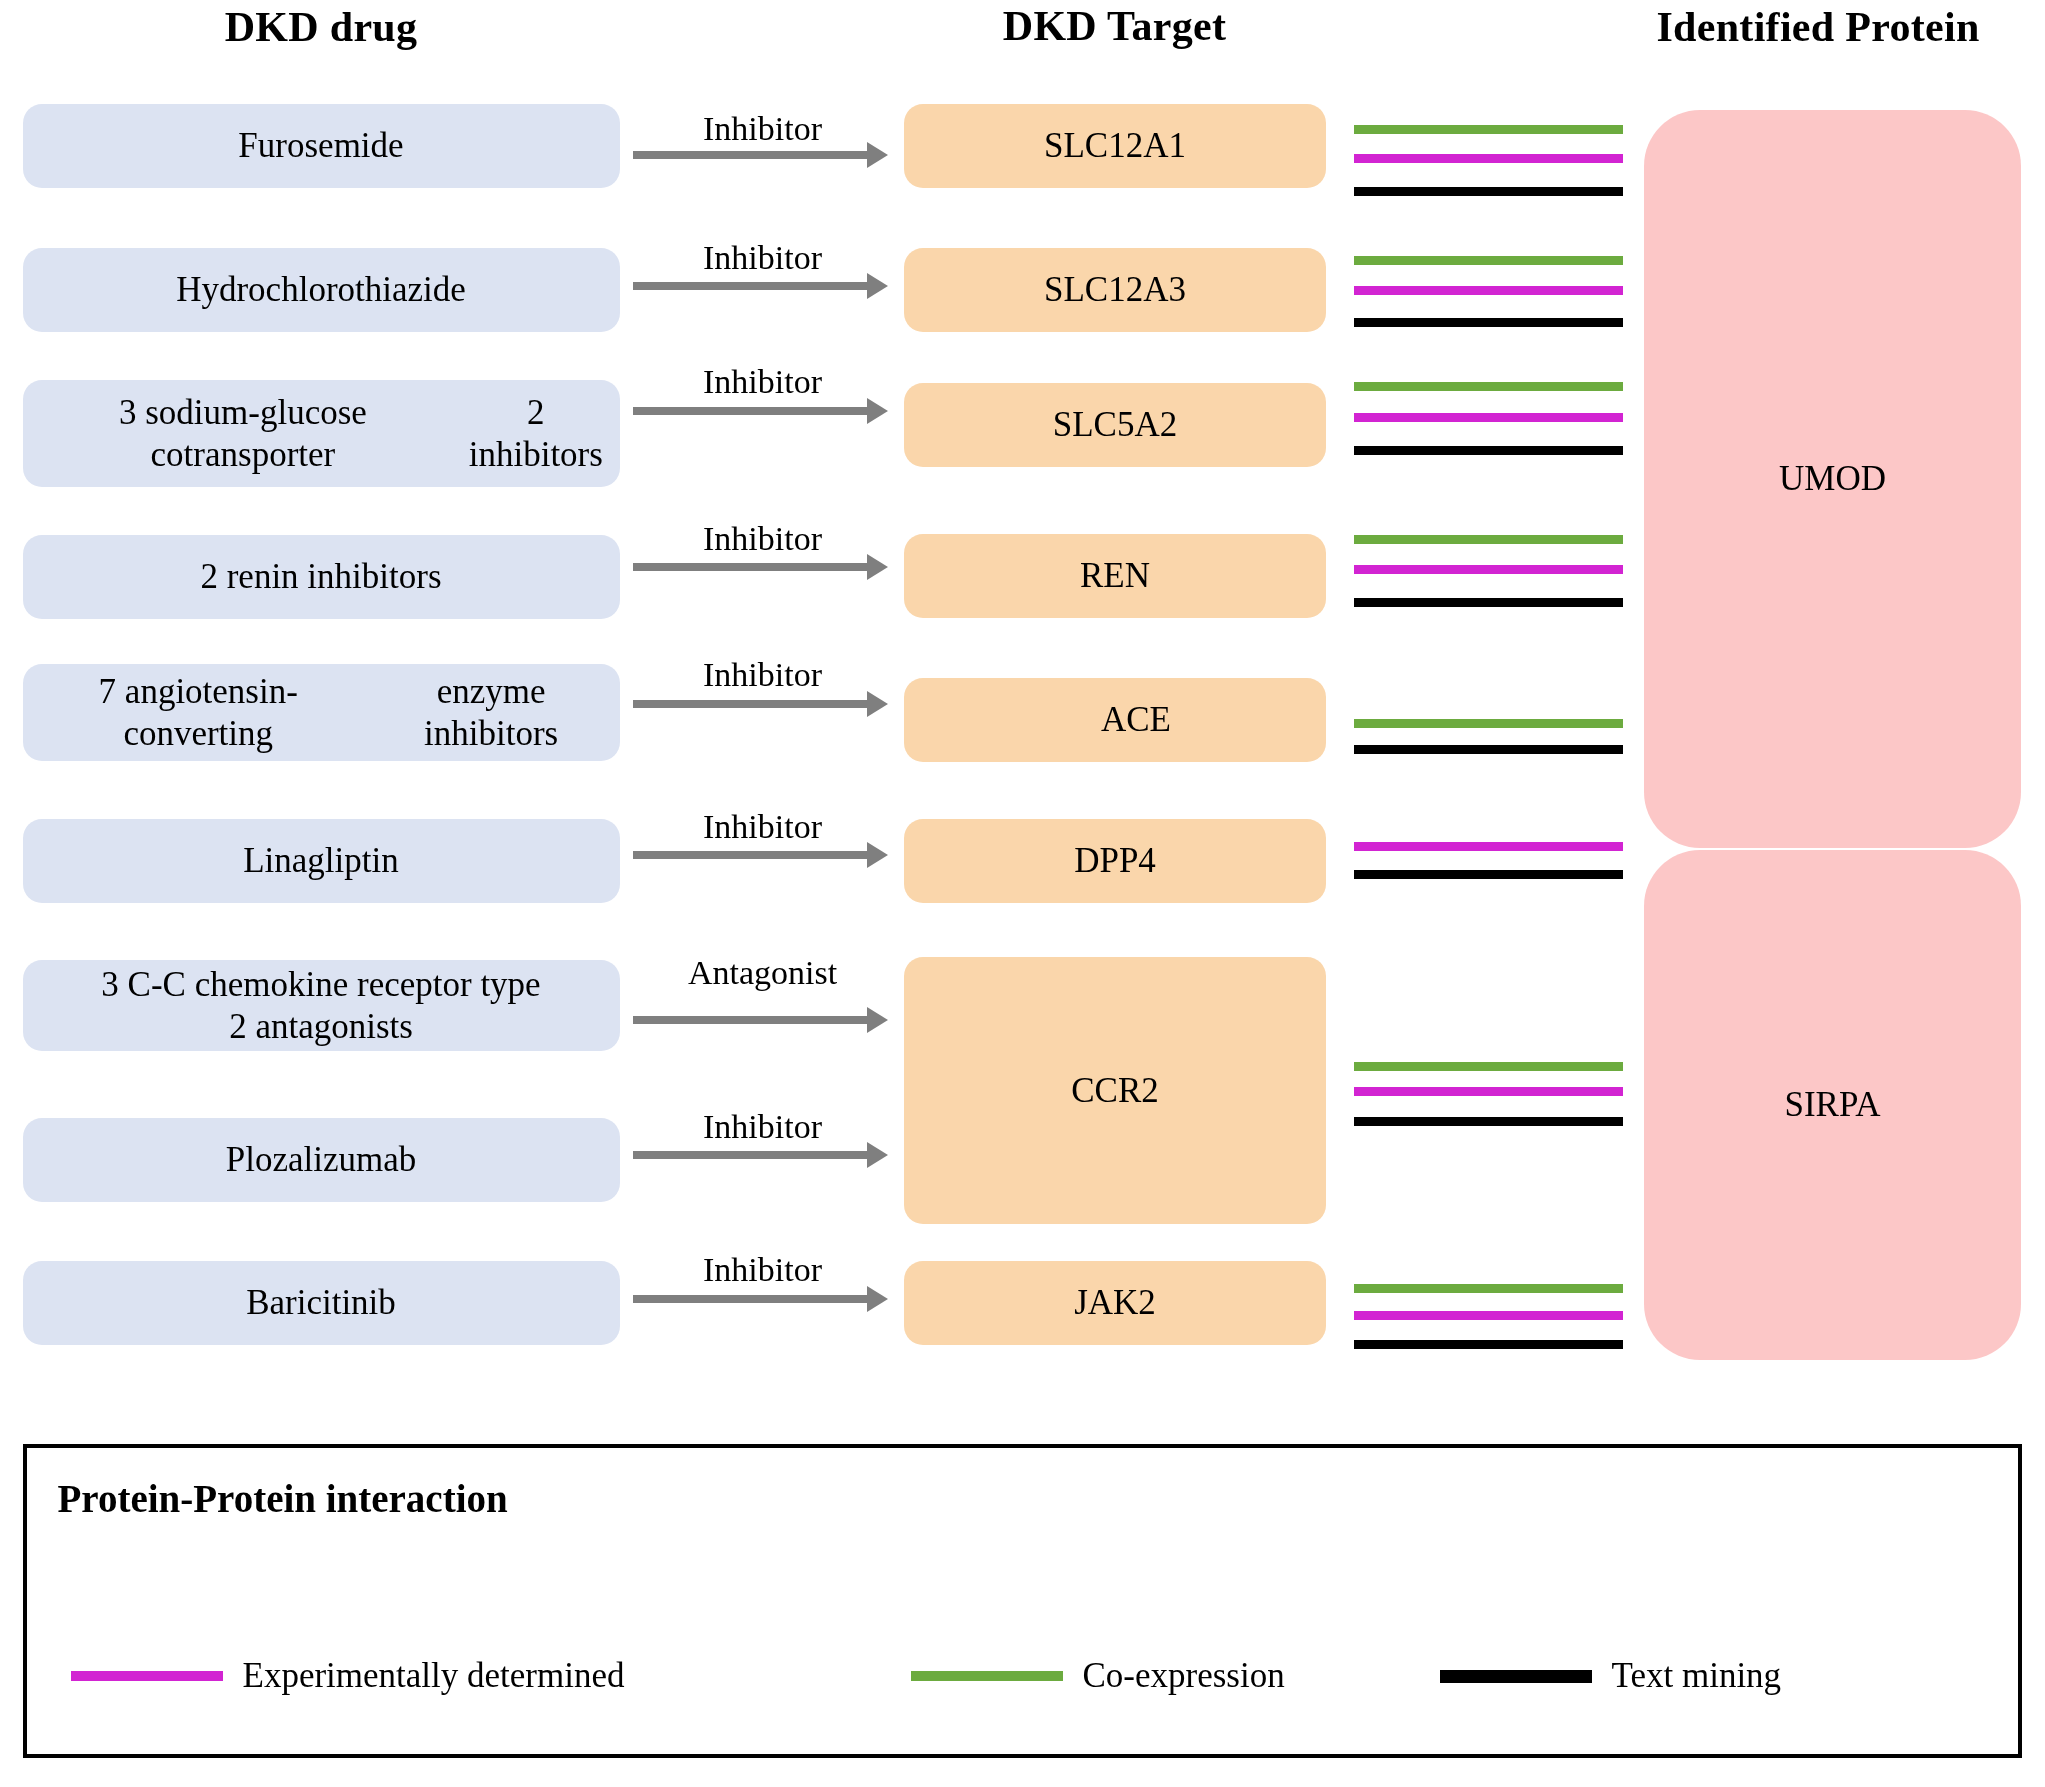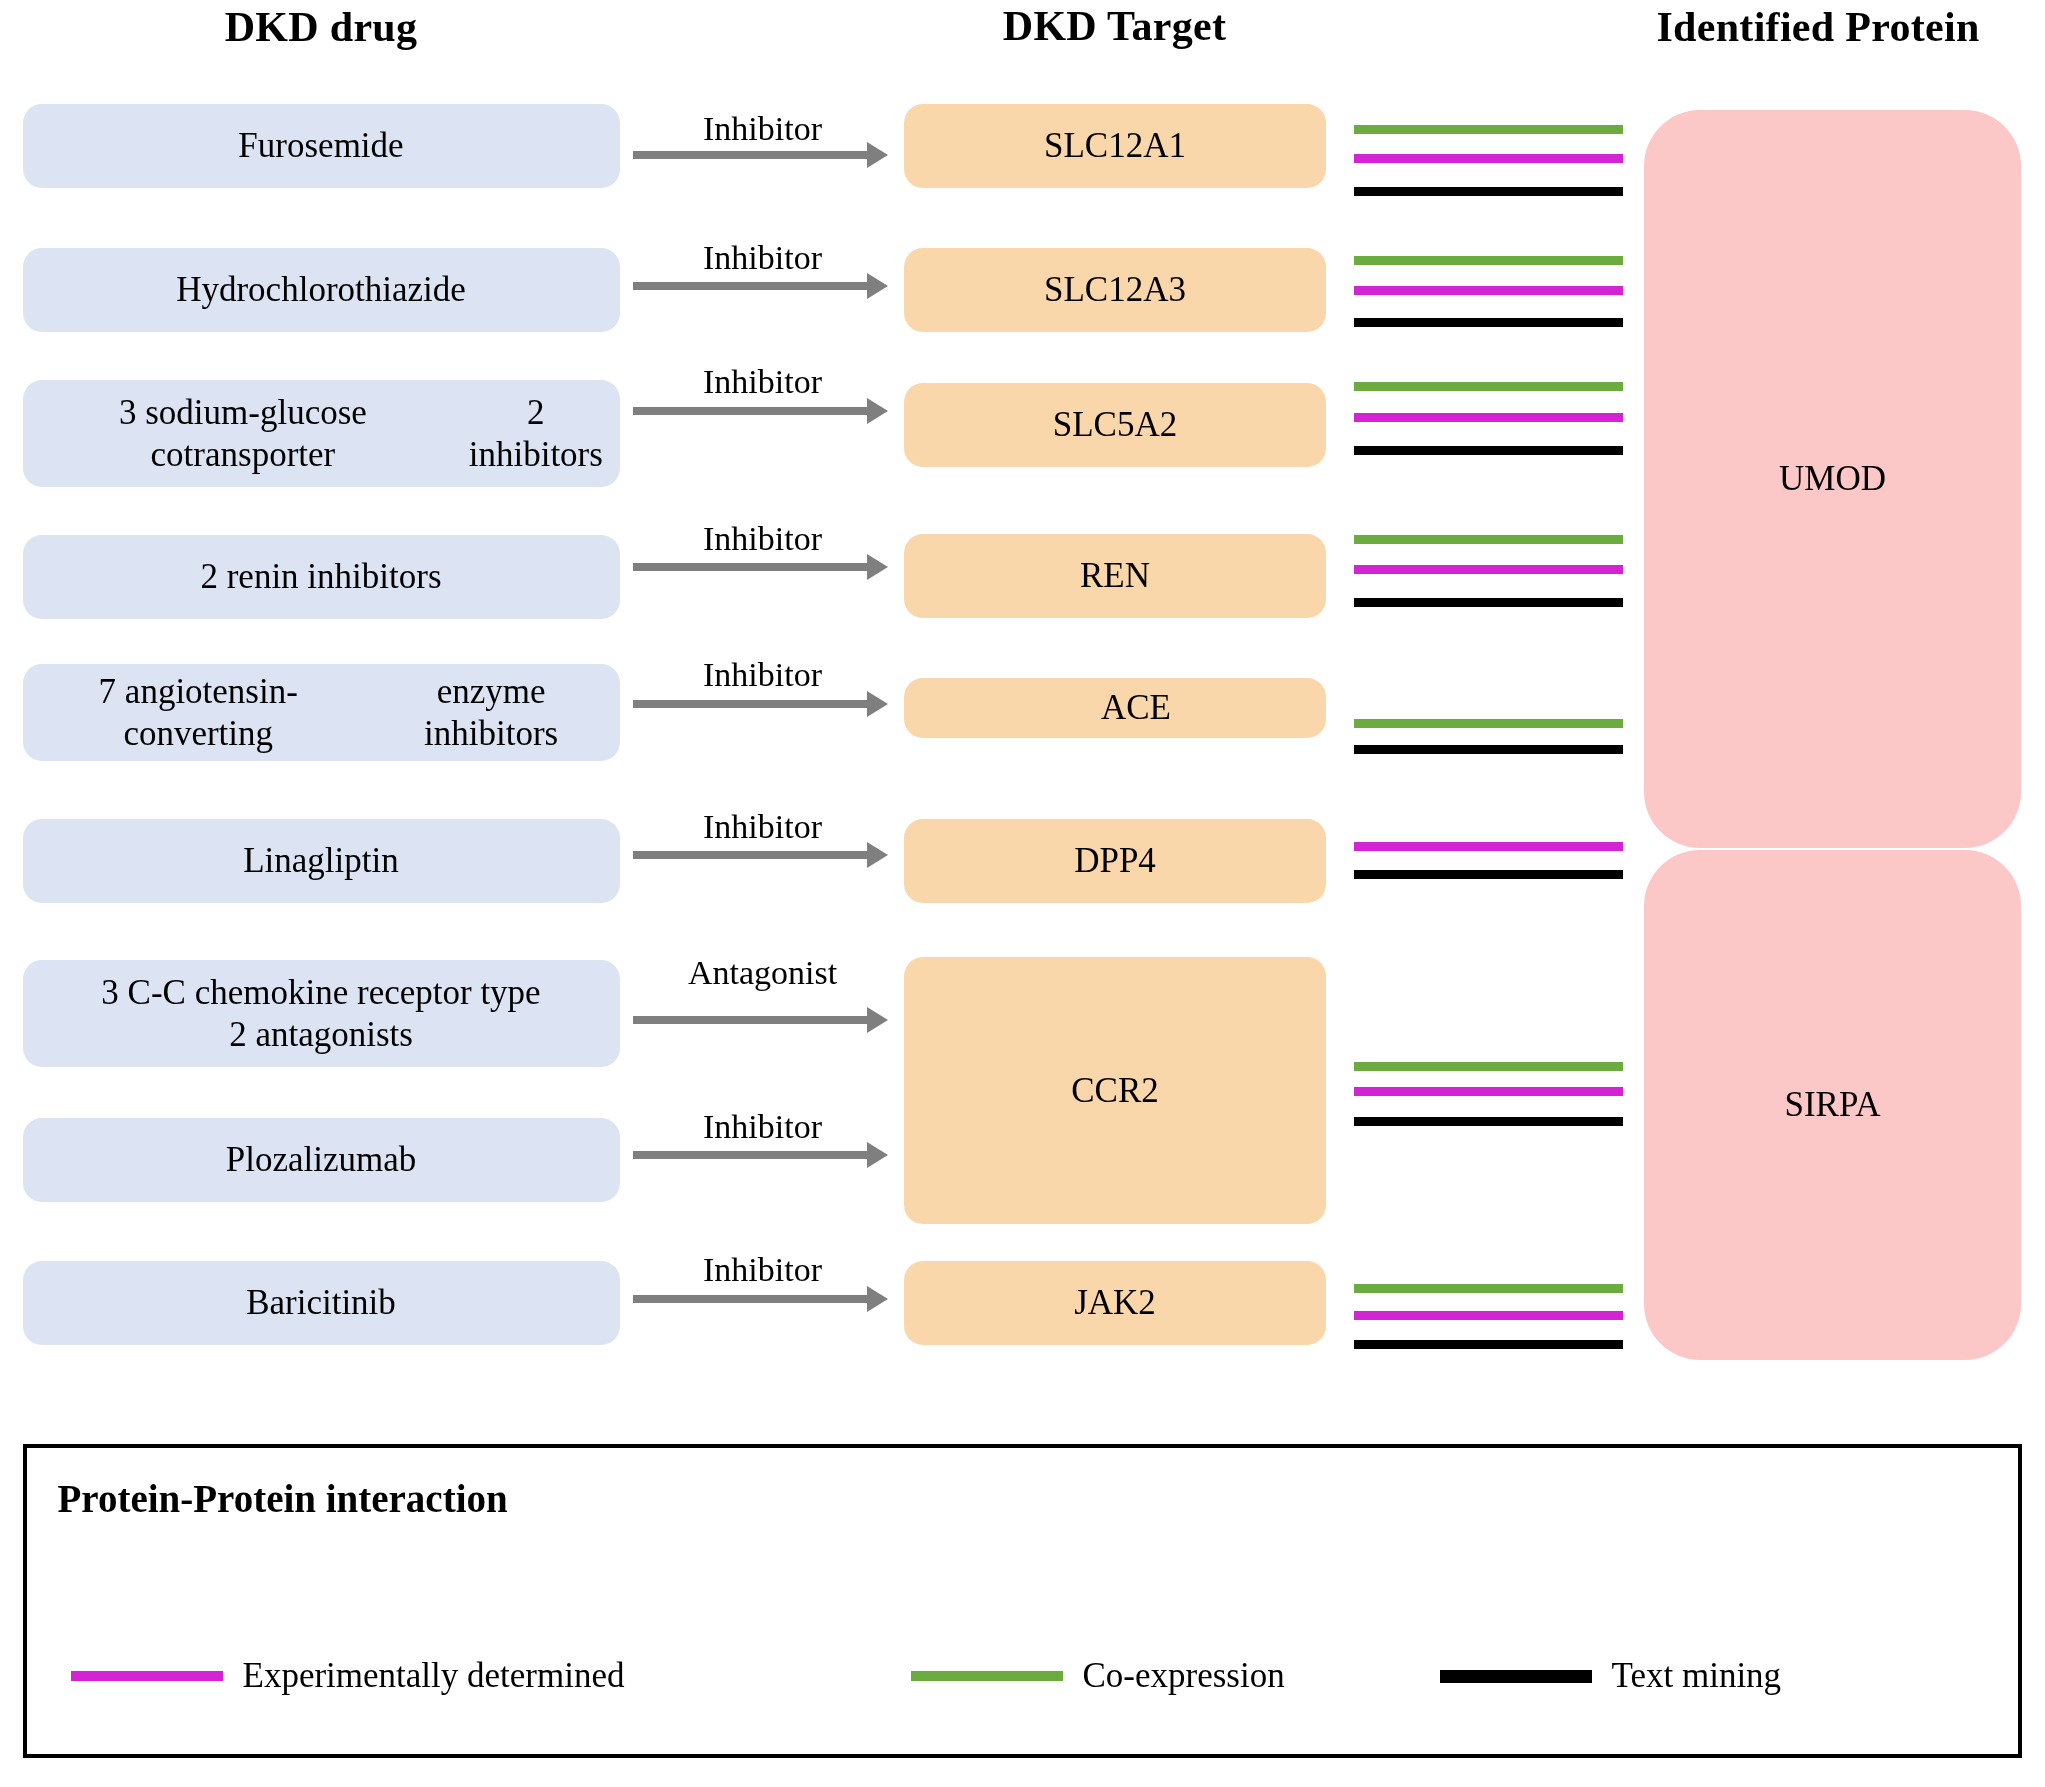--- a/index.html
+++ b/index.html
@@ -224,40 +224,40 @@
   <div class="ppi-line ppi-black" style="top:598px;"></div>
 
   <div class="drug-box" style="top:664px; height:97px; flex-direction:row;">
     <span>7 angiotensin-converting</span>
     <span>enzyme inhibitors</span>
   </div>
   <div class="arrow-label" style="left:633px; top:656px; width:259px;">
     <span>Inhibitor</span>
   </div>
   <div class="arrow" style="left:633px; top:700px; width:236px;"></div>
-  <div class="target-box" style="top:678px; height:60px;padding-left:42px;">
+  <div class="target-box" style="top:678px; height:84px;padding-left:42px;">
     <span>ACE</span>
   </div>
   <div class="ppi-line ppi-green" style="top:719px;"></div>
   <div class="ppi-line ppi-black" style="top:745px;"></div>
 
   <div class="drug-box" style="top:819px; height:84px;">
     <span>Linagliptin</span>
   </div>
   <div class="arrow-label" style="left:633px; top:808px; width:259px;">
     <span>Inhibitor</span>
   </div>
   <div class="arrow" style="left:633px; top:851px; width:236px;"></div>
   <div class="target-box" style="top:819px; height:84px;">
     <span>DPP4</span>
   </div>
   <div class="ppi-line ppi-magenta" style="top:842px;"></div>
   <div class="ppi-line ppi-black" style="top:870px;"></div>
 
-  <div class="drug-box" style="top:960px; height:107px; flex-direction:column;">
+  <div class="drug-box" style="top:960px; height:91px; flex-direction:column;">
     <span>3 C-C chemokine receptor type</span>
     <span>2 antagonists</span>
   </div>
   <div class="arrow-label" style="left:633px; top:954px; width:259px;">
     <span>Antagonist</span>
   </div>
   <div class="arrow" style="left:633px; top:1016px; width:236px;"></div>
 
   <div class="target-box" style="top:957px; height:267px;">
     <span>CCR2</span>

